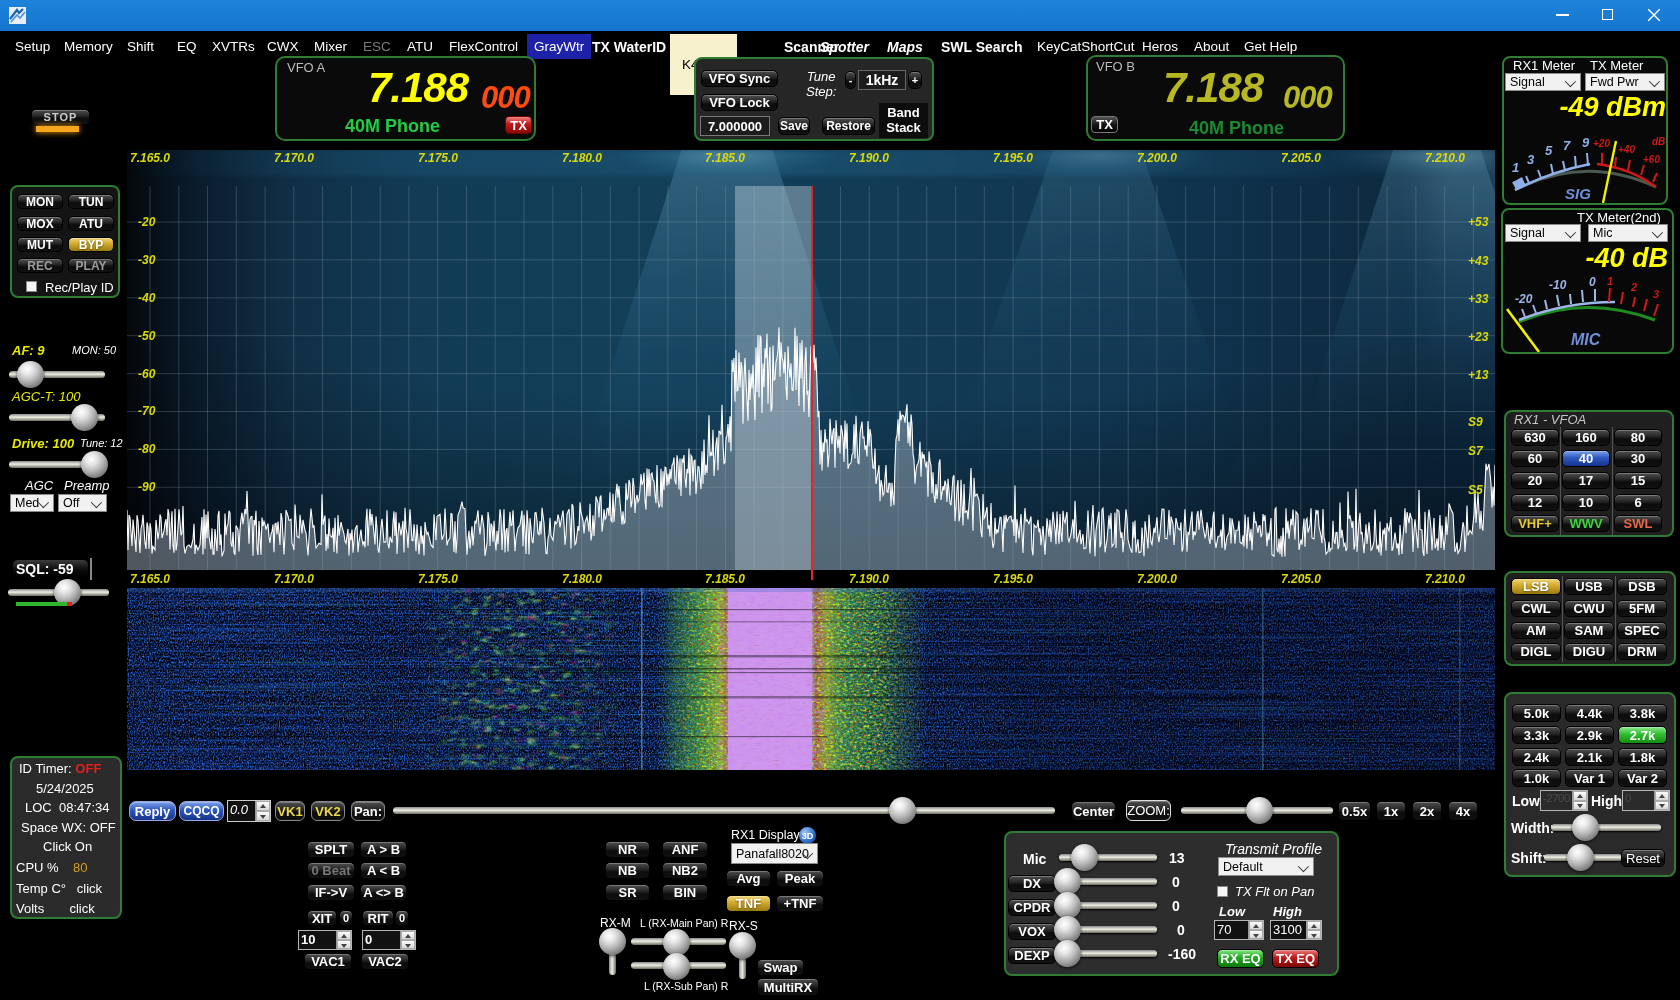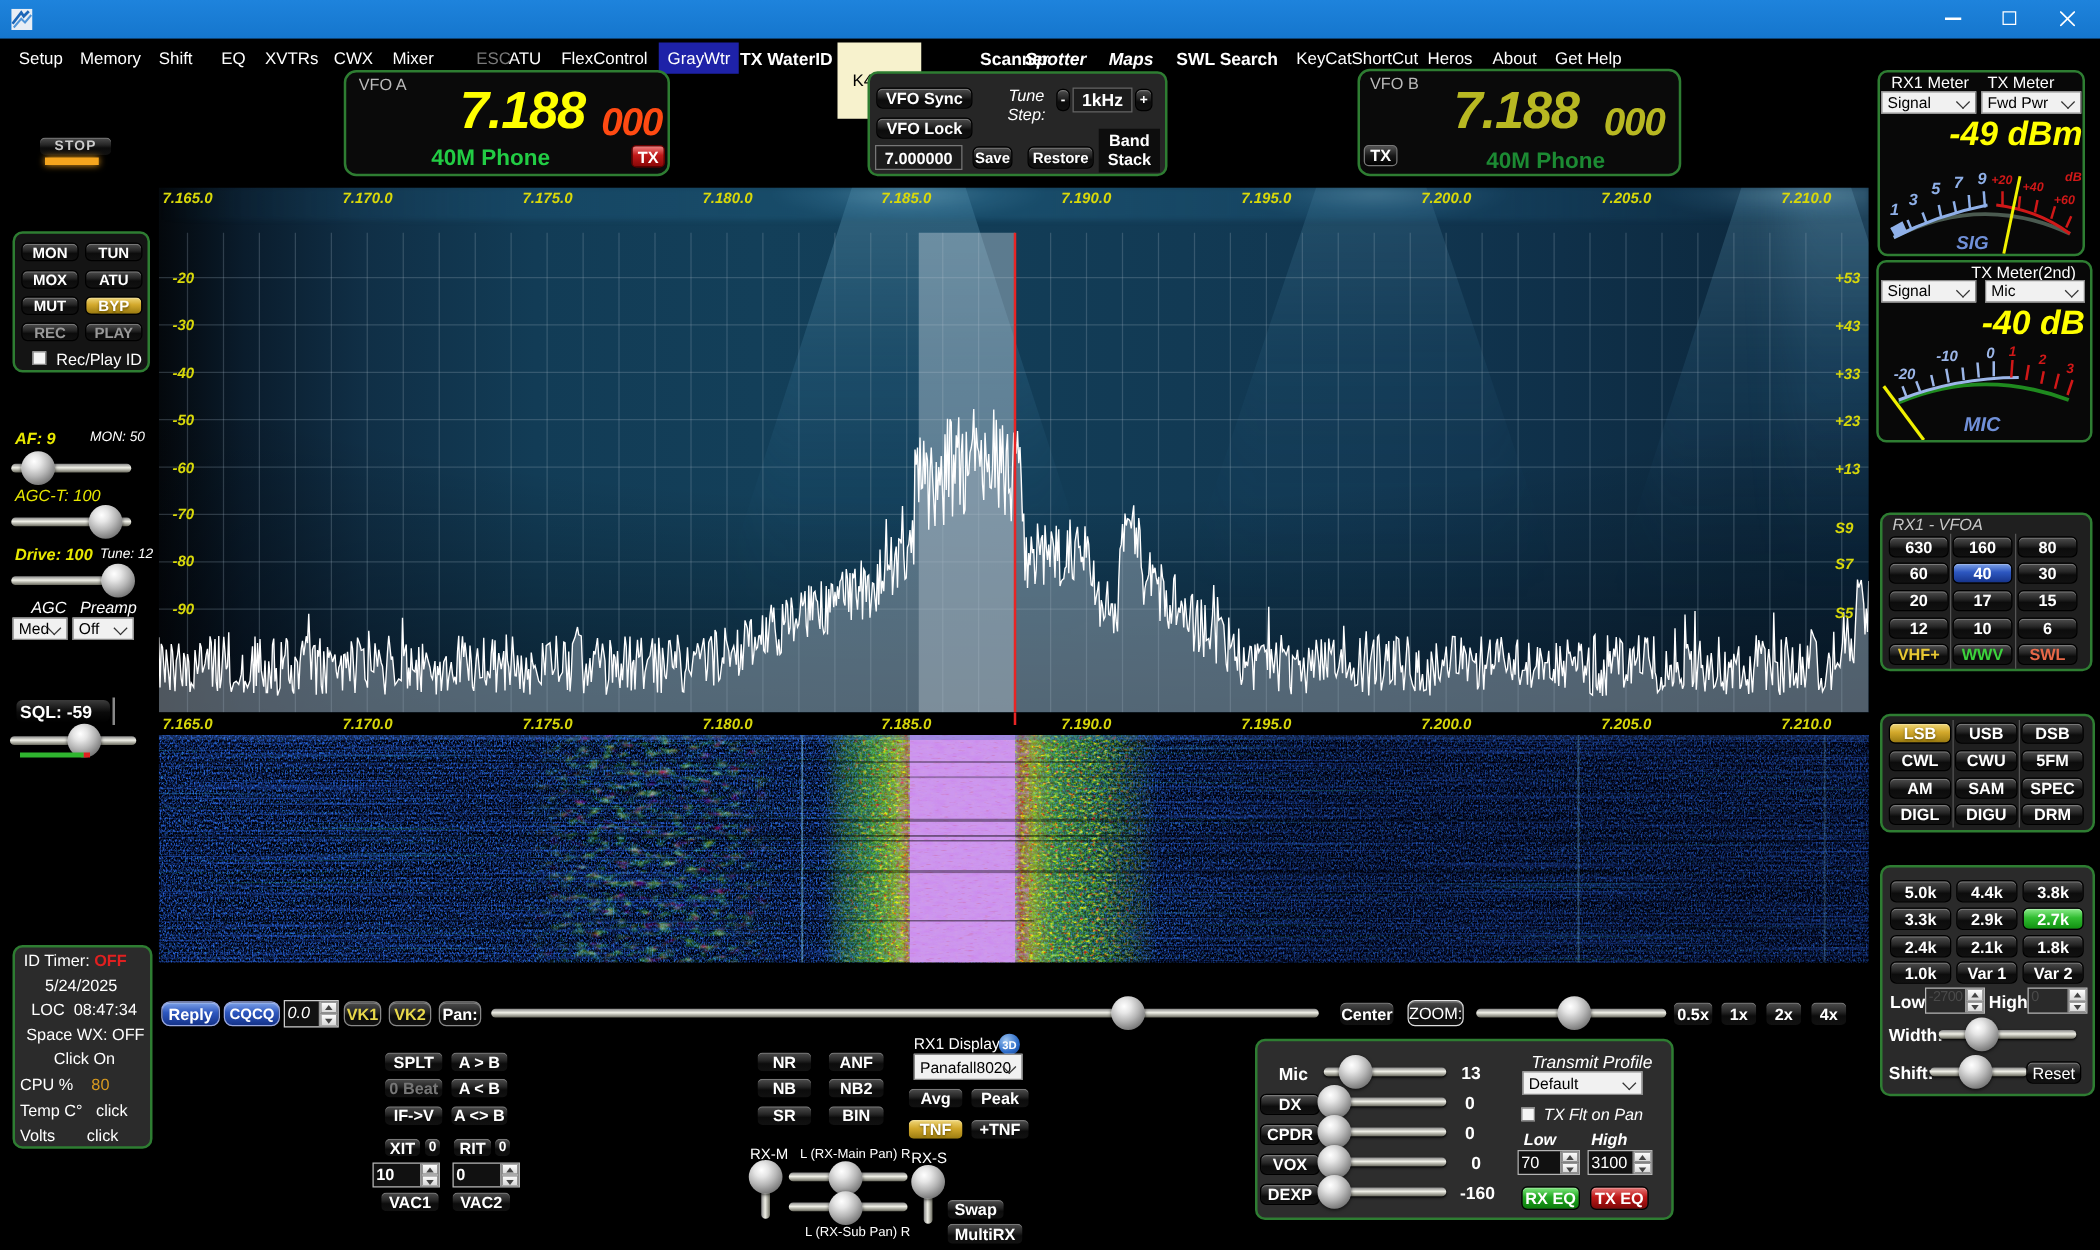--- a/index.html
+++ b/index.html
@@ -43,21 +43,21 @@
       </svg>
 </div>
     <div class="abs" style="left:0;top:31px;width:1680px;height:29px;background:#000;">
       <div class="abs" style="left:15px;top:8px;color:#fff;font-size:13.5px;">Setup</div>
       <div class="abs" style="left:64px;top:8px;color:#fff;font-size:13.5px;">Memory</div>
       <div class="abs" style="left:127px;top:8px;color:#fff;font-size:13.5px;">Shift</div>
       <div class="abs" style="left:177px;top:8px;color:#fff;font-size:13.5px;">EQ</div>
       <div class="abs" style="left:212px;top:8px;color:#fff;font-size:13.5px;">XVTRs</div>
       <div class="abs" style="left:267px;top:8px;color:#fff;font-size:13.5px;">CWX</div>
       <div class="abs" style="left:314px;top:8px;color:#fff;font-size:13.5px;">Mixer</div>
-      <div class="abs" style="left:381px;top:8px;color:#7a7a7a;font-size:13.5px;">ESC</div>
+      <div class="abs" style="left:363px;top:8px;color:#7a7a7a;font-size:13.5px;">ESC</div>
       <div class="abs" style="left:407px;top:8px;color:#fff;font-size:13.5px;">ATU</div>
       <div class="abs" style="left:449px;top:8px;color:#fff;font-size:13.5px;">FlexControl</div>
       <div class="abs" style="left:527px;top:8px;color:#fff;font-size:13.5px;background:#1e22a8;padding:5px 7px;margin-top:-5px;">GrayWtr</div>
       <div class="abs" style="left:592px;top:8px;color:#fff;font-size:14px;font-weight:bold;">TX WaterID</div>
       <div class="abs" style="left:670px;top:8px;color:#000;font-size:13.5px;background:#f7f2cd;padding:23px 12px;margin-top:-5px;">K4HJU</div>
       <div class="abs" style="left:752px;top:8px;color:#fff;font-size:14px;font-weight:bold;margin-left:32px;">Scanner</div>
       <div class="abs" style="left:820px;top:8px;color:#fff;font-size:14px;font-weight:bold;font-style:italic;">Spotter</div>
       <div class="abs" style="left:887px;top:8px;color:#fff;font-size:14px;font-weight:bold;font-style:italic;">Maps</div>
       <div class="abs" style="left:941px;top:8px;color:#fff;font-size:14px;font-weight:bold;">SWL Search</div>
       <div class="abs" style="left:1037px;top:8px;color:#fff;font-size:13.5px;">KeyCatShortCut</div>

